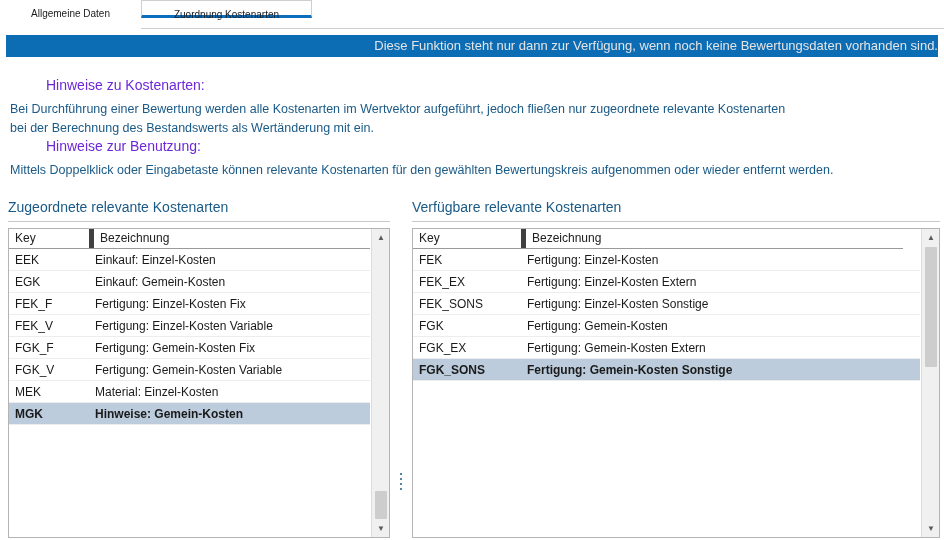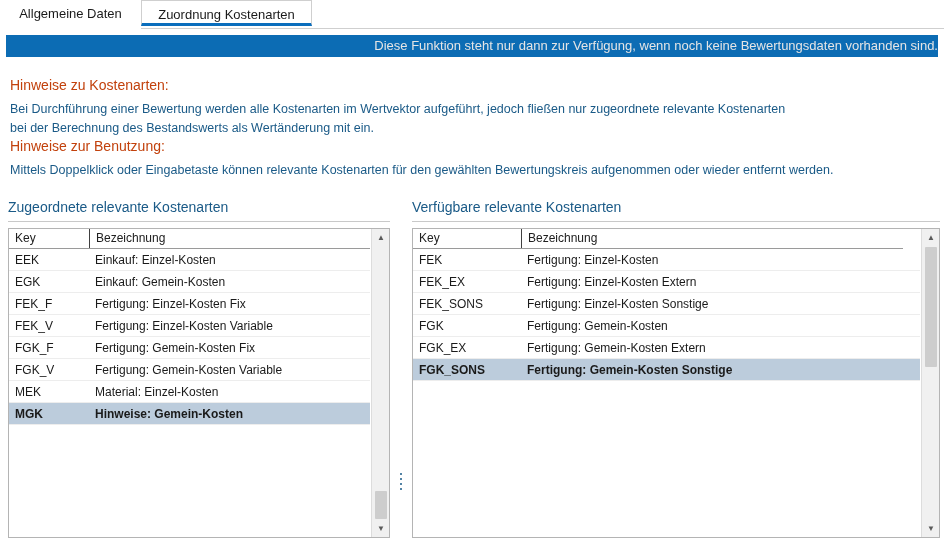--- a/index.html
+++ b/index.html
@@ -27,40 +27,40 @@
     height: 29px;
     background: #ffffff;
     border-bottom: 1px solid #cfcfcf;
   }
   .tab {
     position: absolute;
     top: 0;
     height: 29px;
     line-height: 28px;
     padding: 0 14px;
-    font-size: 13px;
+    font-size: 10px;
     color: #1a1a1a;
     text-align: center;
     white-space: nowrap;
     cursor: default;
   }
   .tab.inactive {
     left: 0;
     width: 141px;
     background: #ffffff;
   }
   .tab.active {
     left: 141px;
     width: 171px;
     background: #ffffff;
     border-left: 1px solid #cfcfcf;
     border-right: 1px solid #cfcfcf;
     border-top: 1px solid #cfcfcf;
     border-bottom: 3px solid #0a6ebd;
-    height: 26px;
+    height: 18px;
   }
 
   
   .banner {
     position: absolute;
     left: 6px; top: 35px;
     width: 932px;
     height: 22px;
     background: #0c6cb4;
     color: #e5e5e5;
@@ -68,22 +68,23 @@
     line-height: 22px;
     text-align: right;
     white-space: nowrap;
     overflow: hidden;
   }
 
   
   .note-head {
     position: absolute;
     font-size: 14px;
-    color: #c2410c;
-    white-space: nowrap;
+    color: #6d28d9;
+    white-space: nowrap;
+    margin-left: 36px;
   }
   .note-body {
     position: absolute;
     font-size: 12.5px;
     color: #1a5a87;
     line-height: 19px;
     white-space: nowrap;
     text-align: right;
   }
 
@@ -133,21 +134,21 @@
     top: 0;
     height: 19px;
     line-height: 19px;
     font-size: 12px;
     color: #202020;
     padding-left: 6px;
     white-space: nowrap;
     overflow: hidden;
   }
   .hcell.key  { left: 0; }
-  .hcell.desc { border-left: 1px solid #404040; }
+  .hcell.desc { border-left: 5px solid #404040; }
 
   .rows {
     position: absolute;
     left: 0; top: 20px;
     right: 0; bottom: 0;
     overflow: hidden;
   }
   .row {
     position: relative;
     height: 22px;

